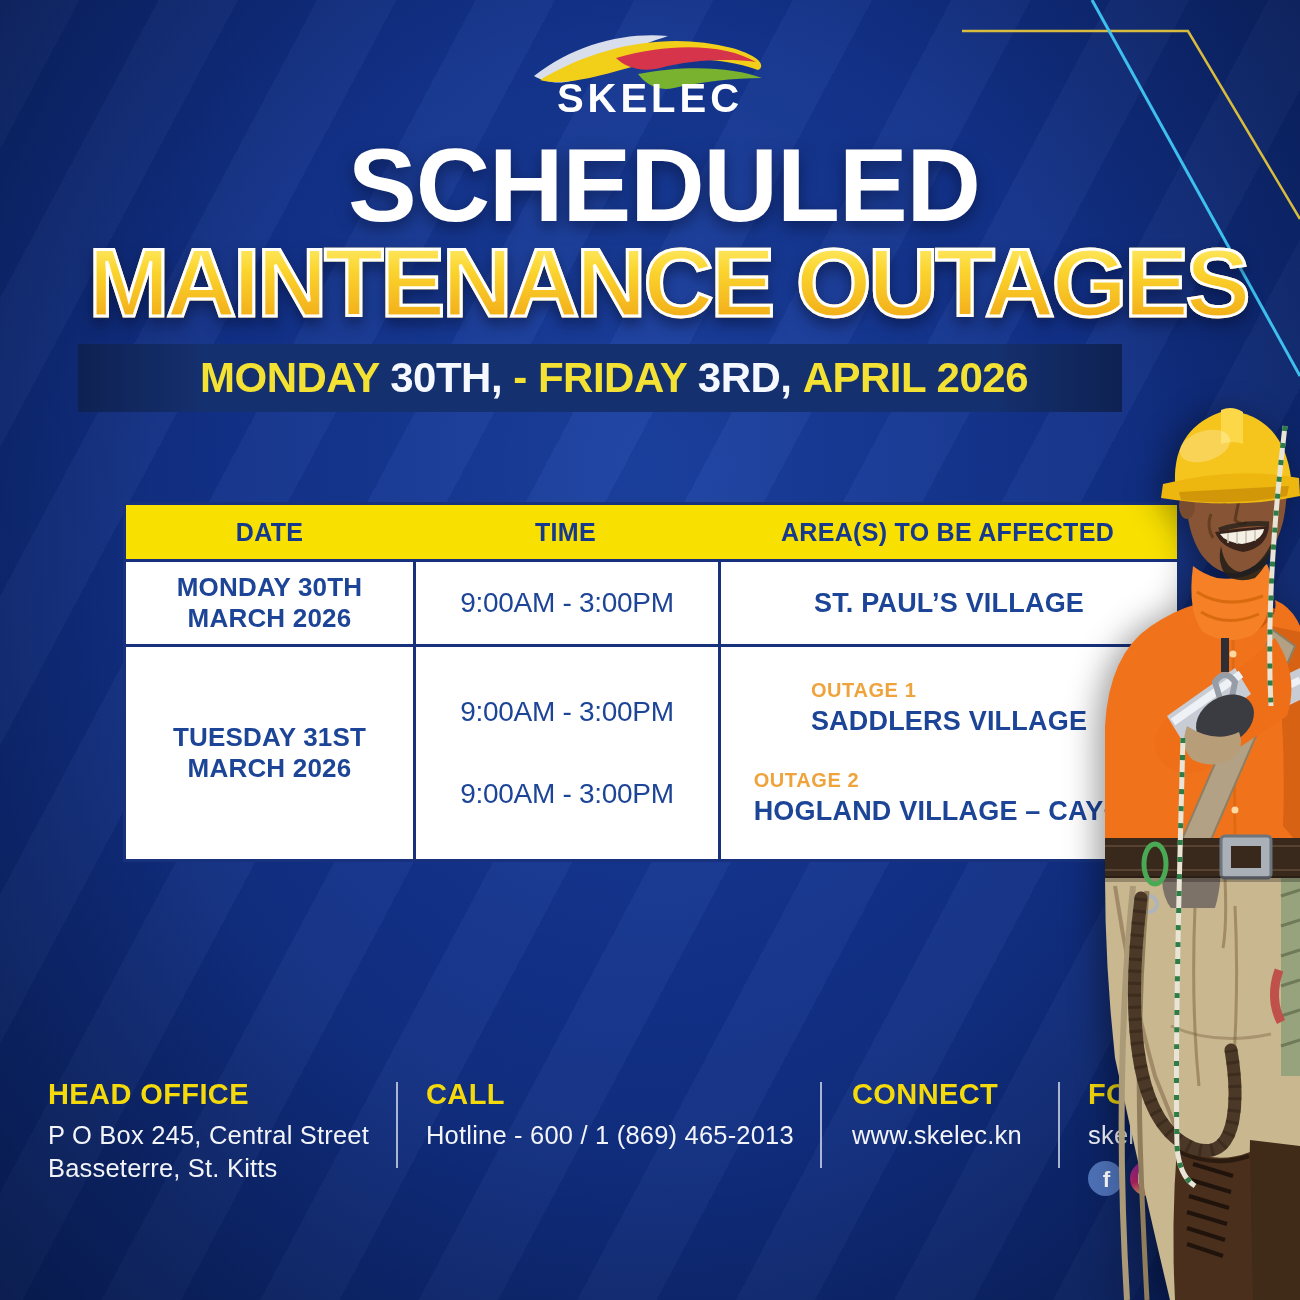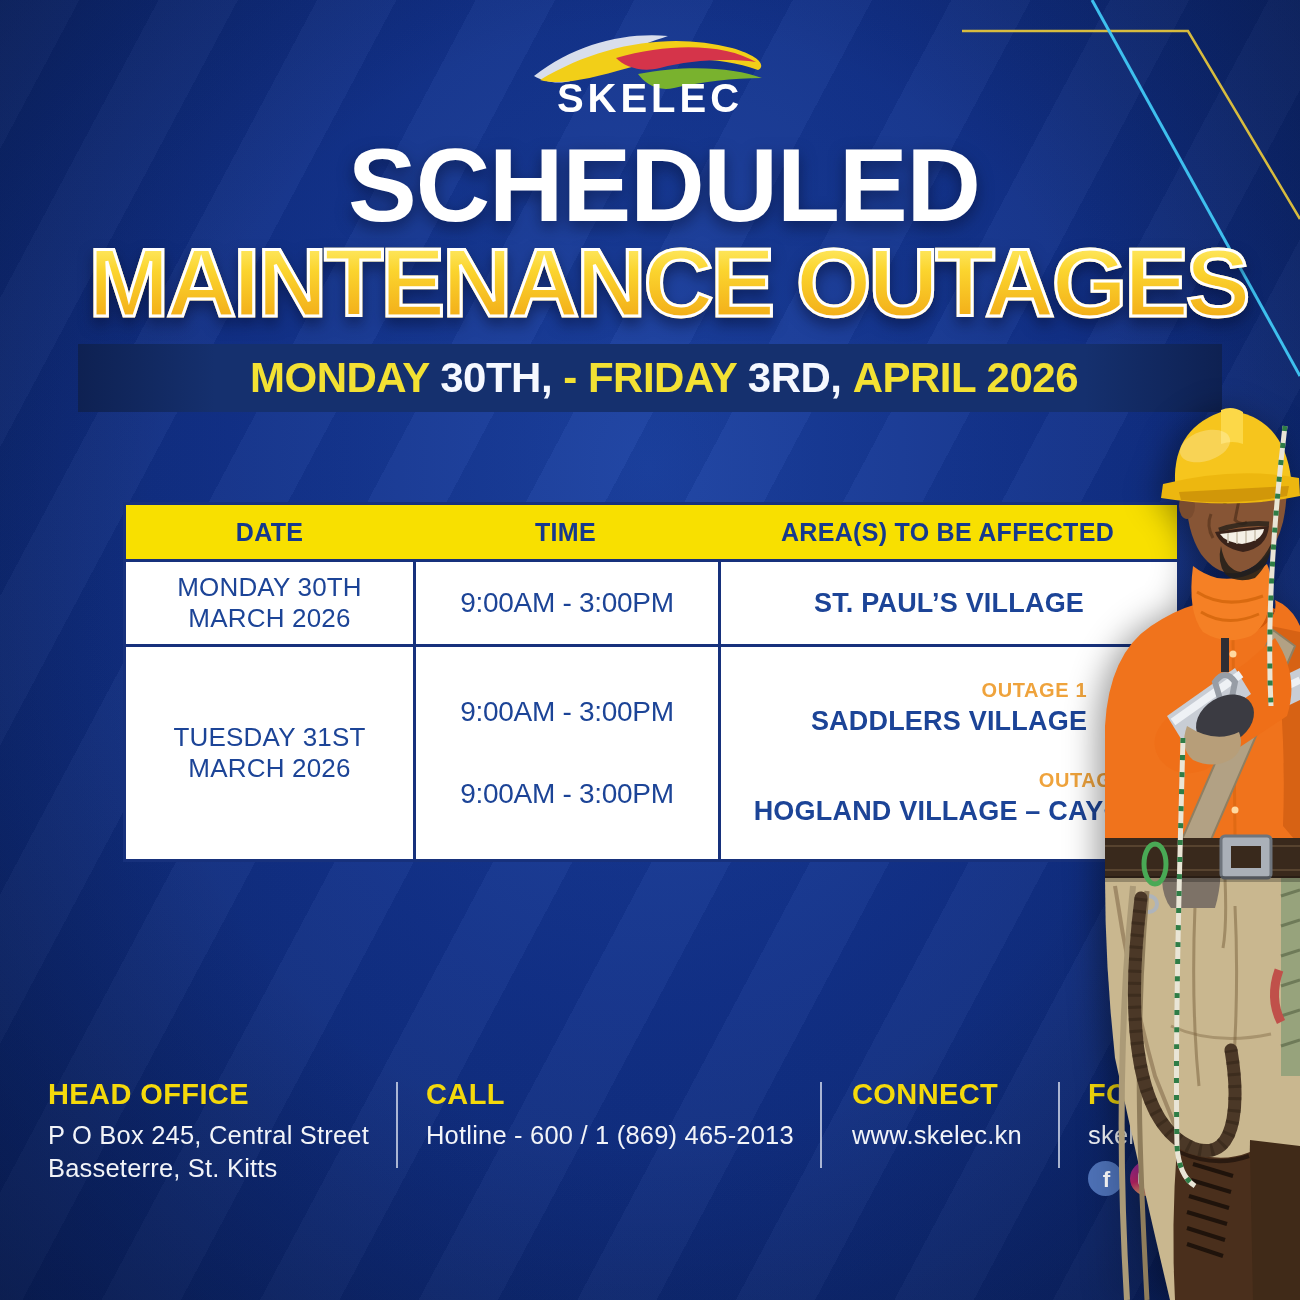--- a/index.html
+++ b/index.html
@@ -14,41 +14,41 @@
   .logo{position:absolute;left:520px;top:16px;width:260px;height:102px;z-index:2;}
   .title1{position:absolute;left:0;top:134px;width:1300px;text-align:center;z-index:2;
     color:#ffffff;font-size:103px;font-weight:bold;letter-spacing:-1px;line-height:1;
     filter:drop-shadow(0 6px 8px rgba(3,12,45,.55));padding-left:28px;}
   .title2{position:absolute;left:0;top:234px;width:1300px;text-align:center;z-index:2;white-space:nowrap;
     font-size:97px;font-weight:bold;letter-spacing:-3px;line-height:1;
     background:linear-gradient(180deg,#fff27a 0%,#fbd42e 38%,#f0a312 100%);
     -webkit-background-clip:text;background-clip:text;color:transparent;
     -webkit-text-stroke:3px #ffffff;
     filter:drop-shadow(0 7px 7px rgba(3,12,45,.5));padding-left:36px;}
-  .date-banner{position:absolute;left:78px;top:344px;width:1144px;height:68px;z-index:2;
+  .date-banner{position:absolute;left:78px;top:344px;width:1044px;height:68px;z-index:2;
     background:linear-gradient(90deg,#0e2152,#15306e 12%,#15306e 88%,#0e2152);
     display:flex;align-items:center;justify-content:center;white-space:pre;
     font-size:42px;font-weight:bold;letter-spacing:-.5px;padding-left:28px;}
   .date-banner .y{color:#f3e133;}
   .date-banner .w{color:#f5f8ff;}
   
   .otable{position:absolute;left:123px;top:458px;width:1057px;z-index:2;
     border:3px solid #17317c;background:#17317c;margin-top:44px;}
   .thead{display:grid;grid-template-columns:287px 305px 459px;height:54px;background:#f8e000;}
   .th{display:flex;align-items:center;justify-content:center;color:#16398d;
     font-size:25px;font-weight:bold;letter-spacing:.3px;}
   .tbody{margin-top:3px;display:grid;grid-template-columns:287px 302px 456px;
     grid-template-rows:82px 212px;gap:3px;background:#17317c;}
   .cell{background:#ffffff;display:flex;flex-direction:column;align-items:center;
     justify-content:center;text-align:center;color:#1c4497;}
-  .date-cell{font-size:26px;font-weight:normal;line-height:1.2;letter-spacing:.2px;}
+  .date-cell{font-size:26px;font-weight:bold;line-height:1.2;letter-spacing:.2px;}
   .time-text{font-size:28px;font-weight:normal;letter-spacing:-.3px;}
   .slot-col{justify-content:space-evenly;}
   .area-name{font-size:27px;font-weight:bold;letter-spacing:.2px;}
-  .outage-group{display:flex;flex-direction:column;gap:4px;align-items:flex-end;}
+  .outage-group{display:flex;flex-direction:column;gap:4px;align-items:flex-start;}
   .outage-label{color:#efa33c;font-size:20px;font-weight:bold;letter-spacing:.6px;}
   
   .footer-col{position:absolute;top:1078px;z-index:2;}
   .f-heading{color:#f4d90b;font-size:29px;font-weight:bold;letter-spacing:.4px;margin-bottom:8px;}
   .f-line{color:#f2f4f8;font-size:25.5px;line-height:33px;letter-spacing:.2px;}
   .f-div{position:absolute;top:1082px;width:2px;height:86px;background:rgba(235,240,250,.7);z-index:2;}
   .social-row{display:flex;gap:7px;margin-top:9px;}
   .social{width:35px;height:35px;}
   .worker{position:absolute;left:1075px;top:386px;z-index:6;
     filter:drop-shadow(-8px 2px 16px rgba(0,0,0,.38));}

